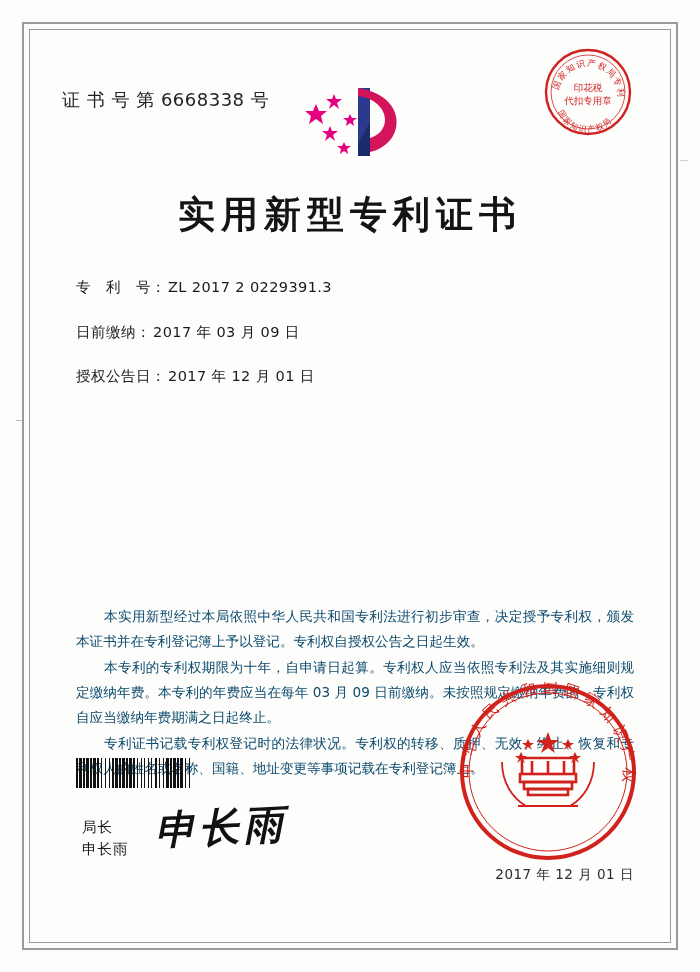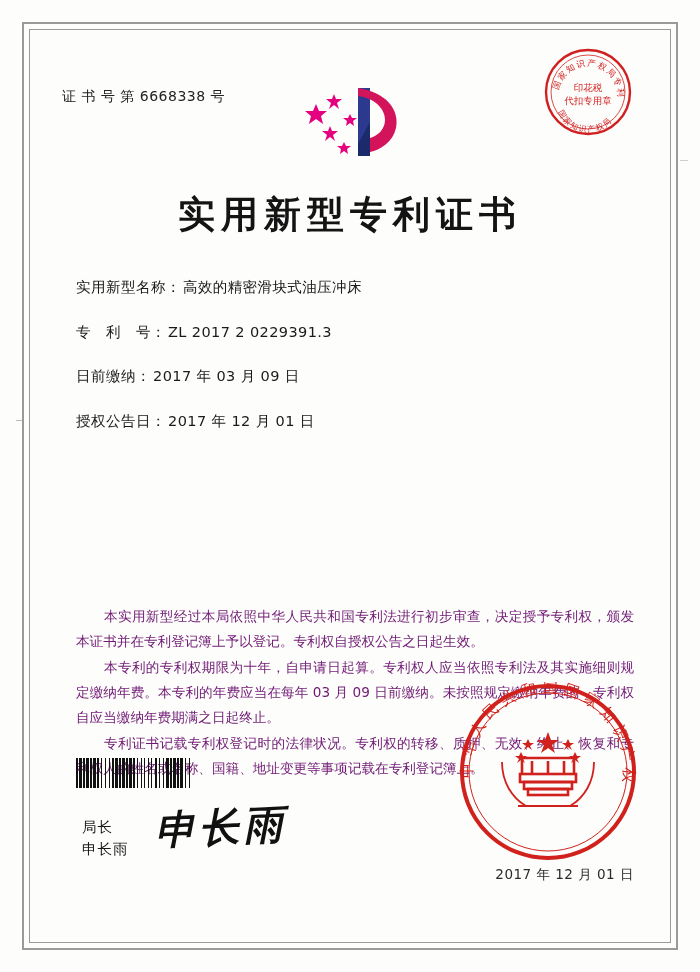--- a/index.html
+++ b/index.html
@@ -36,21 +36,21 @@
     right: 29px;
     bottom: 29px;
     border: 1px solid #9a9a9a;
   }
 
   
   .cert-number {
     position: absolute;
     left: 62px;
     top: 88px;
-    font-size: 14px;
+    font-size: 18px;
     letter-spacing: 0.5px;
     color: #222;
     white-space: nowrap;
   }
 
   .logo {
     position: absolute;
     left: 300px;
     top: 82px;
     width: 106px;
@@ -103,21 +103,21 @@
   }
 
   
   .body-text {
     position: absolute;
     left: 76px;
     right: 66px;
     top: 604px;
     font-size: 13.6px;
     line-height: 25px;
-    color: #701a75;
+    color: #0c4a6e;
     text-align: justify;
   }
   .body-text p {
     margin: 0 0 1px 0;
     text-indent: 28px;
   }
 
   
   .barcode {
     position: absolute;
@@ -242,24 +242,20 @@
       <path id="arcBot" d="M 12 52 A 32 32 0 0 0 76 52" fill="none"></path>
       <text font-size="8" fill="#d02020" font-family="'DejaVu Sans',sans-serif" letter-spacing="1.4">
         <textPath href="#arcBot" startOffset="12%">国家知识产权局</textPath>
       </text>
     </svg>
   </div>
 
   <div class="title">实用新型专利证书</div>
 
   <div class="fields">
-    <div class="field-row">
-      <span class="field-label">实用新型名称：</span>
-      <span class="field-value">高效的精密滑块式油压冲床</span>
-    </div>
     <div class="field-row">
       <span class="field-label">专　利　号：</span>
       <span class="field-value">ZL 2017 2 0229391.3</span>
     </div>
     <div class="field-row">
       <span class="field-label">日前缴纳：</span>
       <span class="field-value">2017 年 03 月 09 日</span>
     </div>
     <div class="field-row">
       <span class="field-label">授权公告日：</span>

